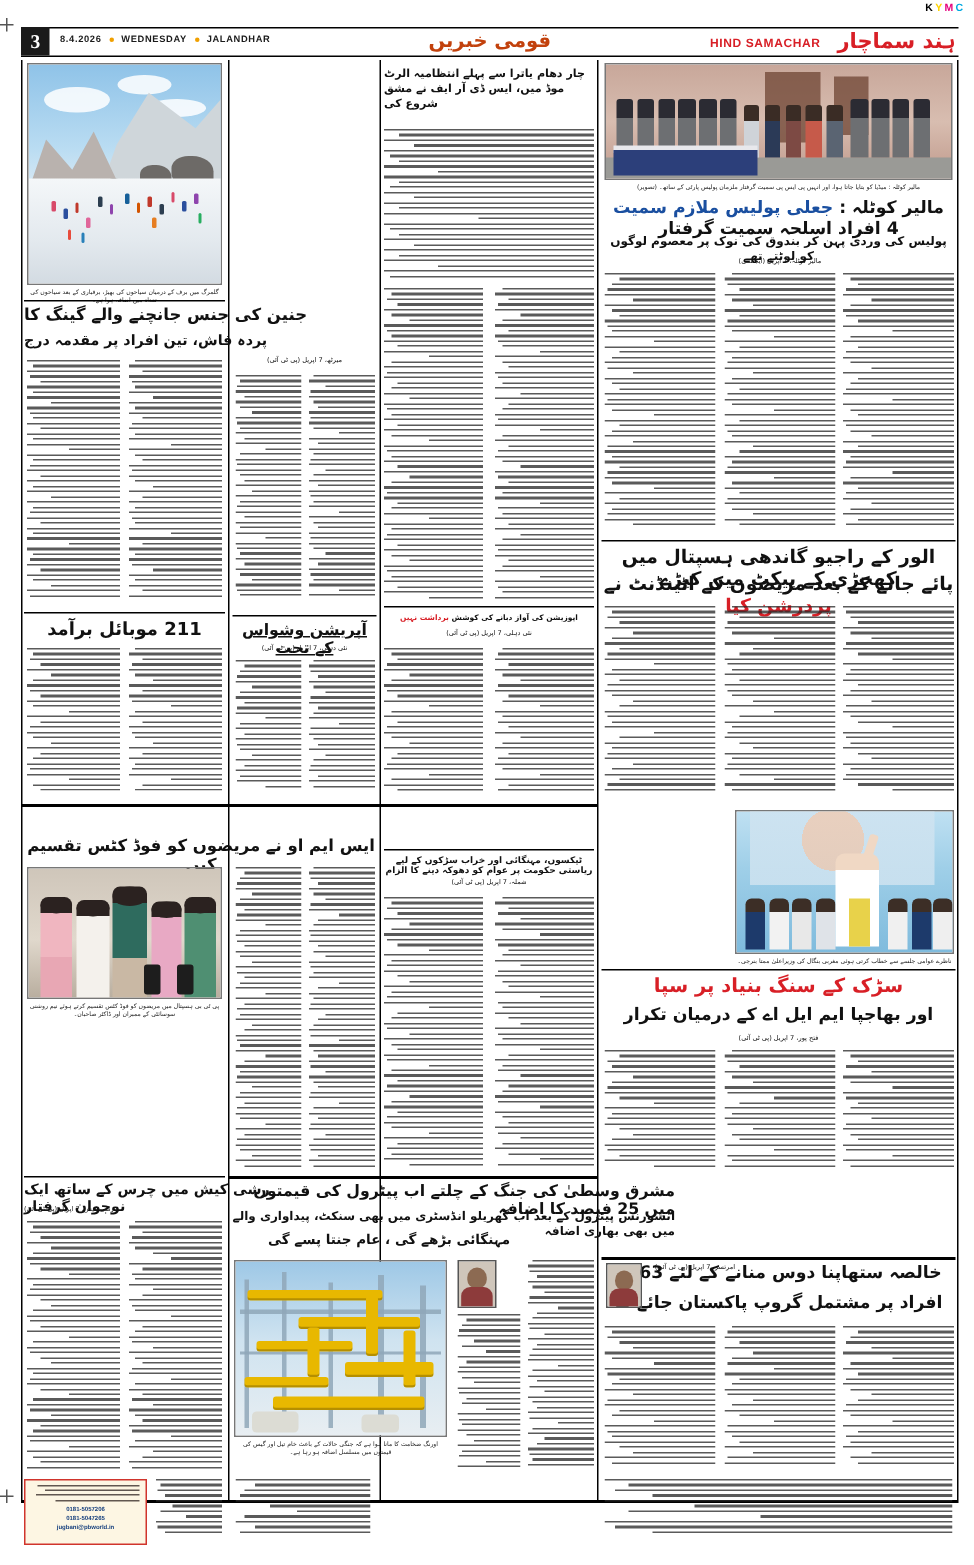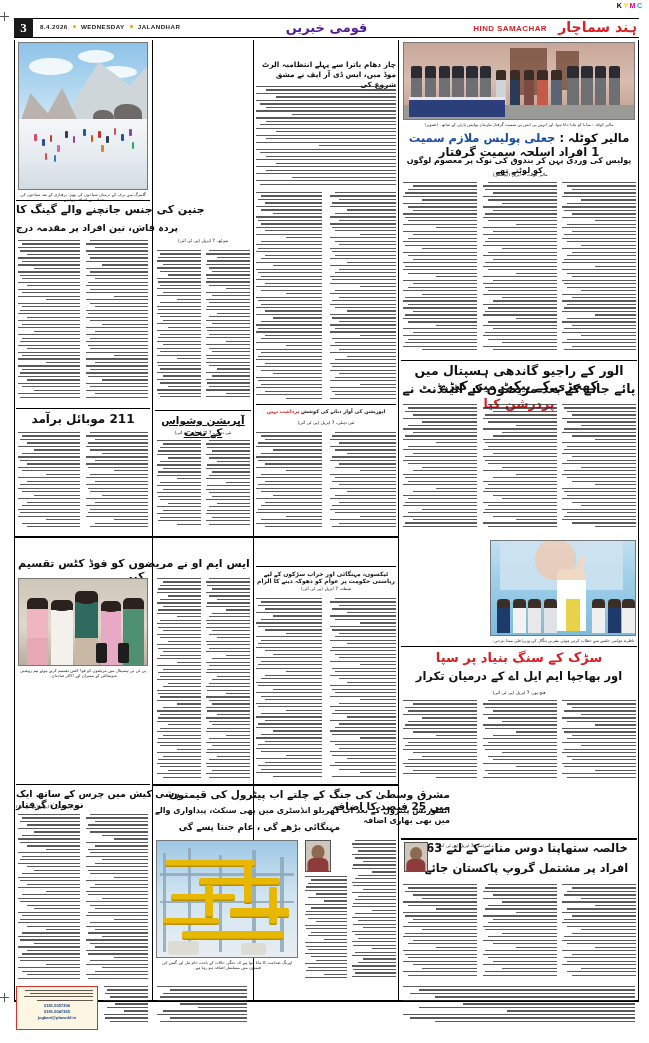--- a/index.html
+++ b/index.html
@@ -57,21 +57,21 @@
   }
   .dateline {
     position: absolute; left: 26px; top: 4px;
     font-size: 6.2px; font-weight: bold; color: #1a1a1a;
     letter-spacing: .45px; display: flex; align-items: center; gap: 5px;
     direction: ltr;
   }
   .dot { width: 3.2px; height: 3.2px; border-radius: 50%; background: #f0a000; display:inline-block; }
   .section-title {
     position: absolute; left: 50%; top: 1px; transform: translateX(-50%);
-    font-size: 13px; color: #4c1d95; font-weight: bold;
+    font-size: 13px; color: #c2410c; font-weight: bold;
     font-family: "DejaVu Sans", sans-serif;
   }
   .brand-en {
     position: absolute; right: 92px; top: 5px;
     font-size: 8px; font-weight: bold; color: #d81f26; letter-spacing: .4px;
     direction: ltr;
   }
   .brand-ur {
     position: absolute; right: 2px; top: 0px;
     font-size: 14px; font-weight: bold; color: #d81f26;
@@ -357,21 +357,21 @@
       <div class="person" style="left:80%;top:62%;background:#2b4f9e;"></div>
       <div class="person" style="left:86%;top:59%;background:#8e44ad;"></div>
       <div class="person" style="left:20%;top:75%;background:#e74c3c;"></div>
       <div class="person" style="left:27%;top:77%;background:#2980b9;"></div>
       <div class="person" style="left:64%;top:70%;background:#e67e22;"></div>
       <div class="person" style="left:88%;top:68%;background:#27ae60;"></div>
     </div>
   </div>
   <div class="cap" style="left:18px;top:192px;width:130px;">گلمرگ میں برف کے درمیان سیاحوں کی بھیڑ، برفباری کے بعد سیاحوں کی تعداد میں اضافہ ہوا ہے۔</div>
 
-  <div class="hl" style="left:256px;top:60px;width:140px;font-size:7.4px;text-align:right;line-height:1.35;">چار دھام یاترا سے پہلے انتظامیہ الرٹ موڈ میں، ایس ڈی آر ایف نے مشق شروع کی</div>
+  <div class="hl" style="left:256px;top:44px;width:140px;font-size:7.4px;text-align:left;line-height:1.35;">چار دھام یاترا سے پہلے انتظامیہ الرٹ موڈ میں، ایس ڈی آر ایف نے مشق شروع کی</div>
   <div class="body" style="left:256px;top:86px;width:140px;height:100px;">
     <div class="ln s1"></div>
       <div class="ln s2"></div>
       <div class="ln s1"></div>
       <div class="ln s3"></div>
     <div class="ln s1"></div>
       <div class="ln s6"></div>
       <div class="ln s2"></div>
       <div class="ln s1"></div>
     <div class="ln s4"></div>
@@ -421,21 +421,21 @@
       <div class="cop" style="left:89%;"></div>
       <div class="tabletop"></div>
       <div class="table"></div>
     </div>
   </div>
   <div class="cap" style="left:403px;top:122px;width:232px;">مالیر کوٹلہ : میڈیا کو بتایا جاتا ہوا، اور انہیں پی ایس پی سمیت گرفتار ملزمان پولیس پارٹی کے ساتھ۔ (تصویر)</div>
 
   <div class="hl" style="left:403px;top:132px;width:232px;font-size:11.5px;">
     <span class="">مالیر کوٹلہ :</span>
     <span class="blue" style="color:#1a4fa0;">جعلی پولیس ملازم سمیت</span>
-    <span>1 افراد اسلحہ سمیت گرفتار</span>
+    <span>4 افراد اسلحہ سمیت گرفتار</span>
   </div>
   <div class="sub" style="left:403px;top:156px;width:232px;font-size:8px;">پولیس کی وردی پہن کر بندوق کی نوک پر معصوم لوگوں کو لوٹتے تھے</div>
   <div class="lead" style="left:470px;top:172px;width:100px;text-align:center;">مالیر کوٹلہ، 7 اپریل (ایجنسی)</div>
 
   <div class="rule-h" style="left:16px;top:200px;width:134px;"></div>
   <div class="hl" style="left:16px;top:204px;width:230px;font-size:11px;text-align:left;">جنین کی جنس جانچنے والے گینگ کا</div>
   <div class="sub" style="left:16px;top:222px;width:230px;font-size:9.5px;text-align:left;">پردہ فاش، تین افراد پر مقدمہ درج</div>
   <div class="lead" style="left:160px;top:238px;width:86px;text-align:center;">میرٹھ، 7 اپریل (پی ٹی آئی)</div>
 
   <div class="body" style="left:18px;top:240px;width:62px;height:160px;">

